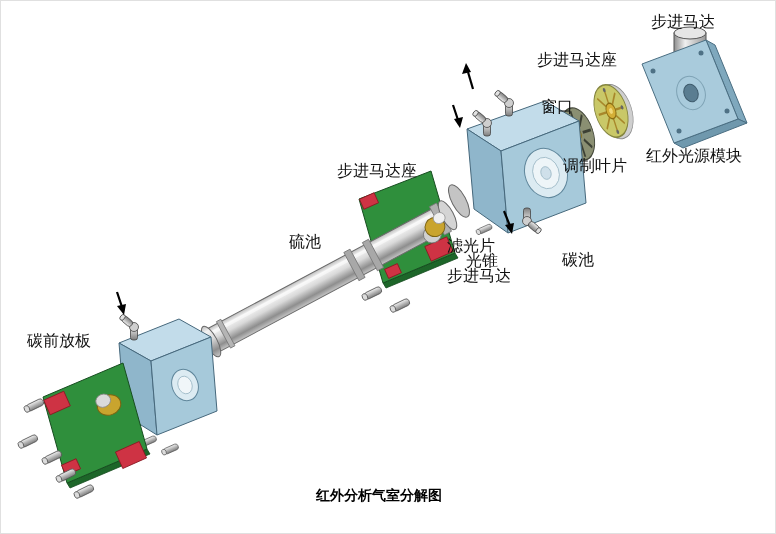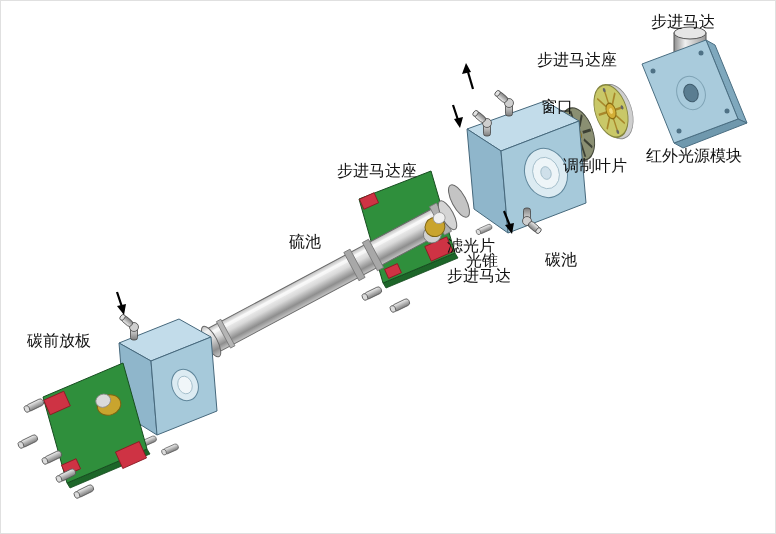--- a/index.html
+++ b/index.html
@@ -233,17 +233,18 @@
 <div class="lbl" style="left:650px;top:12px">步进马达</div>
 <div class="lbl" style="left:536px;top:50px">步进马达座</div>
 <div class="lbl" style="left:540px;top:97px">窗口</div>
 <div class="lbl" style="left:645px;top:146px">红外光源模块</div>
 <div class="lbl" style="left:562px;top:156px">调制叶片</div>
 <div class="lbl" style="left:336px;top:161px">步进马达座</div>
 <div class="lbl" style="left:288px;top:232px">硫池</div>
 <div class="lbl" style="left:446px;top:236px">滤光片</div>
 <div class="lbl" style="left:465px;top:251px">光锥</div>
 <div class="lbl" style="left:446px;top:266px">步进马达</div>
-<div class="lbl" style="left:544px;top:250px">碳池</div>
+<div class="lbl" style="left:561px;top:250px">碳池</div>
 <div class="lbl" style="left:26px;top:331px">碳前放板</div>
 
+<div class="title" style="left:315px;top:486px">红外分析气室分解图</div>
 
 </div>
 
 </body></html>

